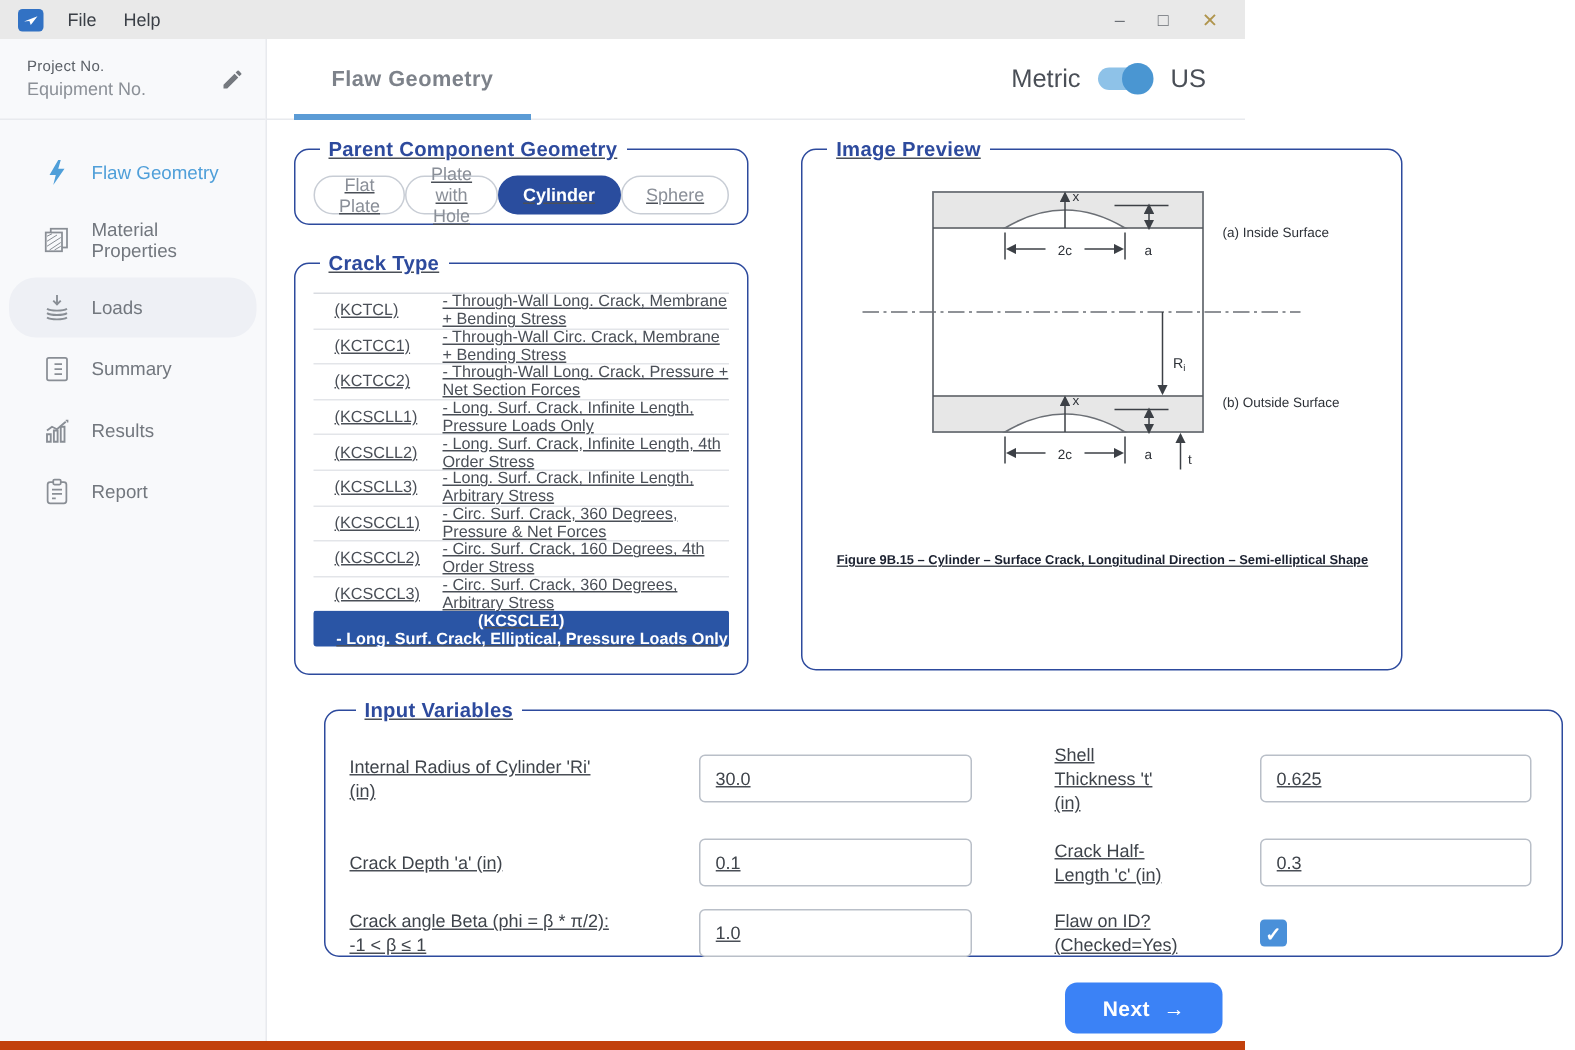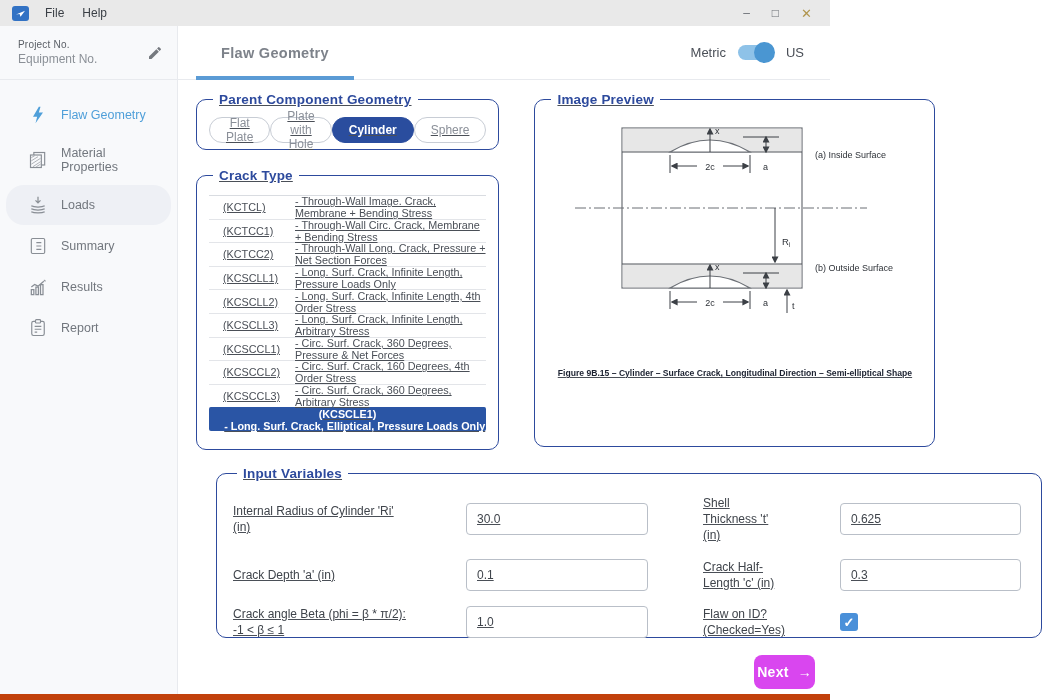--- a/index.html
+++ b/index.html
@@ -31,21 +31,21 @@
   .nav-item.active .nav-label { color:#4f9fd9; }
   .nav-item.hovered { background:#eef0f5; }
   .nav-ic { width:20px; height:20px; flex:0 0 auto; }
 
   .main { flex:1; display:flex; flex-direction:column; min-width:0; }
   .main-header { height:54px; border-bottom:1px solid #e8eaee; display:flex; align-items:center; justify-content:space-between; padding:0 26px 0 18px; flex:0 0 auto; }
   .tab { position:relative; width:158px; height:54px; display:flex; align-items:center; justify-content:center; cursor:pointer; }
   .tab-label { font-size:14.5px; font-weight:bold; color:#7d828a; letter-spacing:.3px; }
   .tab-underline { position:absolute; left:0; bottom:0; width:100%; height:4px; background:#5b9bd5; }
   .unit-toggle { display:flex; align-items:center; gap:12px; }
-  .unit-label { font-size:13px; color:#4a4f57; }
+  .unit-label { font-size:17px; color:#4a4f57; }
   .toggle { width:36px; height:15px; background:#8ec2e8; border-radius:8px; position:relative; cursor:pointer; }
   .toggle-knob { position:absolute; right:-1px; top:-3px; width:21px; height:21px; border-radius:50%; background:#4a96d2; }
 
   
   .content { flex:1; padding:12px 15px 0 18px; display:flex; flex-direction:column; }
   fieldset { border:1.6px solid #2d4a9d; border-radius:10px; padding:8px 12px 10px 12px; background:#fff;text-decoration:underline; }
   legend { font-size:13.5px; font-weight:bold; color:#2d4a9d; padding:0 6px; margin-left:4px; letter-spacing:.2px; }
 
   .top-row { display:flex; gap:35px; }
   .left-col { width:402px; display:flex; flex-direction:column; }
@@ -65,21 +65,21 @@
   .preview-body { flex:1; display:flex; flex-direction:column; align-items:center; }
   .preview-caption { font-size:8.6px; font-weight:bold; color:#1b2130; text-align:center; margin-top:18px; white-space:nowrap; }
 
   .fs-inputs { margin-top:16px; height:172px; padding:14px 20px 10px 16px;margin-left:20px; }
   .input-grid { display:grid; grid-template-columns: 178px 182px 1fr 181px; column-gap:55px; row-gap:15px; align-items:center; }
   .input-grid .ilabel { font-size:12px; color:#3f444b; line-height:1.35; }
   .tbox { width:100%; height:32px; border:1px solid #b9bfc8; border-radius:4px; padding:0 10px; font-size:12px; color:#3f444b; font-family:"Liberation Sans",sans-serif; background:#fff; }
   .checkbox { width:18px; height:18px; background:#4a90d9; border-radius:3px; color:#fff; font-size:13px; font-weight:bold; display:inline-flex; align-items:center; justify-content:center; cursor:pointer; }
 
   .footer-row { display:flex; justify-content:flex-end; padding:17px 0 0 0; }
-  .next-btn { background:#d946ef; color:#fff; border:none; border-radius:8px; height:34px; padding:0 3px; font-size:14px; font-weight:bold; letter-spacing:.3px; display:inline-flex; align-items:center; gap:9px; cursor:pointer; font-family:"Liberation Sans",sans-serif; }
+  .next-btn { background:#3b82f6; color:#fff; border:none; border-radius:8px; height:34px; padding:0 25px; font-size:14px; font-weight:bold; letter-spacing:.3px; display:inline-flex; align-items:center; gap:9px; cursor:pointer; font-family:"Liberation Sans",sans-serif; }
 
   svg text { font-family:"Liberation Sans",sans-serif; }
 </style>
 </head>
 <body>
 
 <div class="window">
 
   <div class="titlebar">
     <div class="titlebar-left">
@@ -201,21 +201,21 @@
                 <button class="pill selected">Cylinder</button>
                 <button class="pill">Sphere</button>
               </div>
             </fieldset>
 
             <fieldset class="fs-crack">
               <legend>Crack Type</legend>
               <div class="crack-list">
                 <div class="crack-row">
                   <span class="crack-code">(KCTCL)</span>
-                    <span>- Through-Wall Image. Crack, Membrane + Bending Stress</span>
+                    <span>- Through-Wall Long. Crack, Membrane + Bending Stress</span>
                 </div>
                 <div class="crack-row">
                   <span class="crack-code">(KCTCC1)</span>
                     <span>- Through-Wall Circ. Crack, Membrane + Bending Stress</span>
                 </div>
                 <div class="crack-row">
                   <span class="crack-code">(KCTCC2)</span>
                     <span>- Through-Wall Long. Crack, Pressure + Net Section Forces</span>
                 </div>
                 <div class="crack-row">

